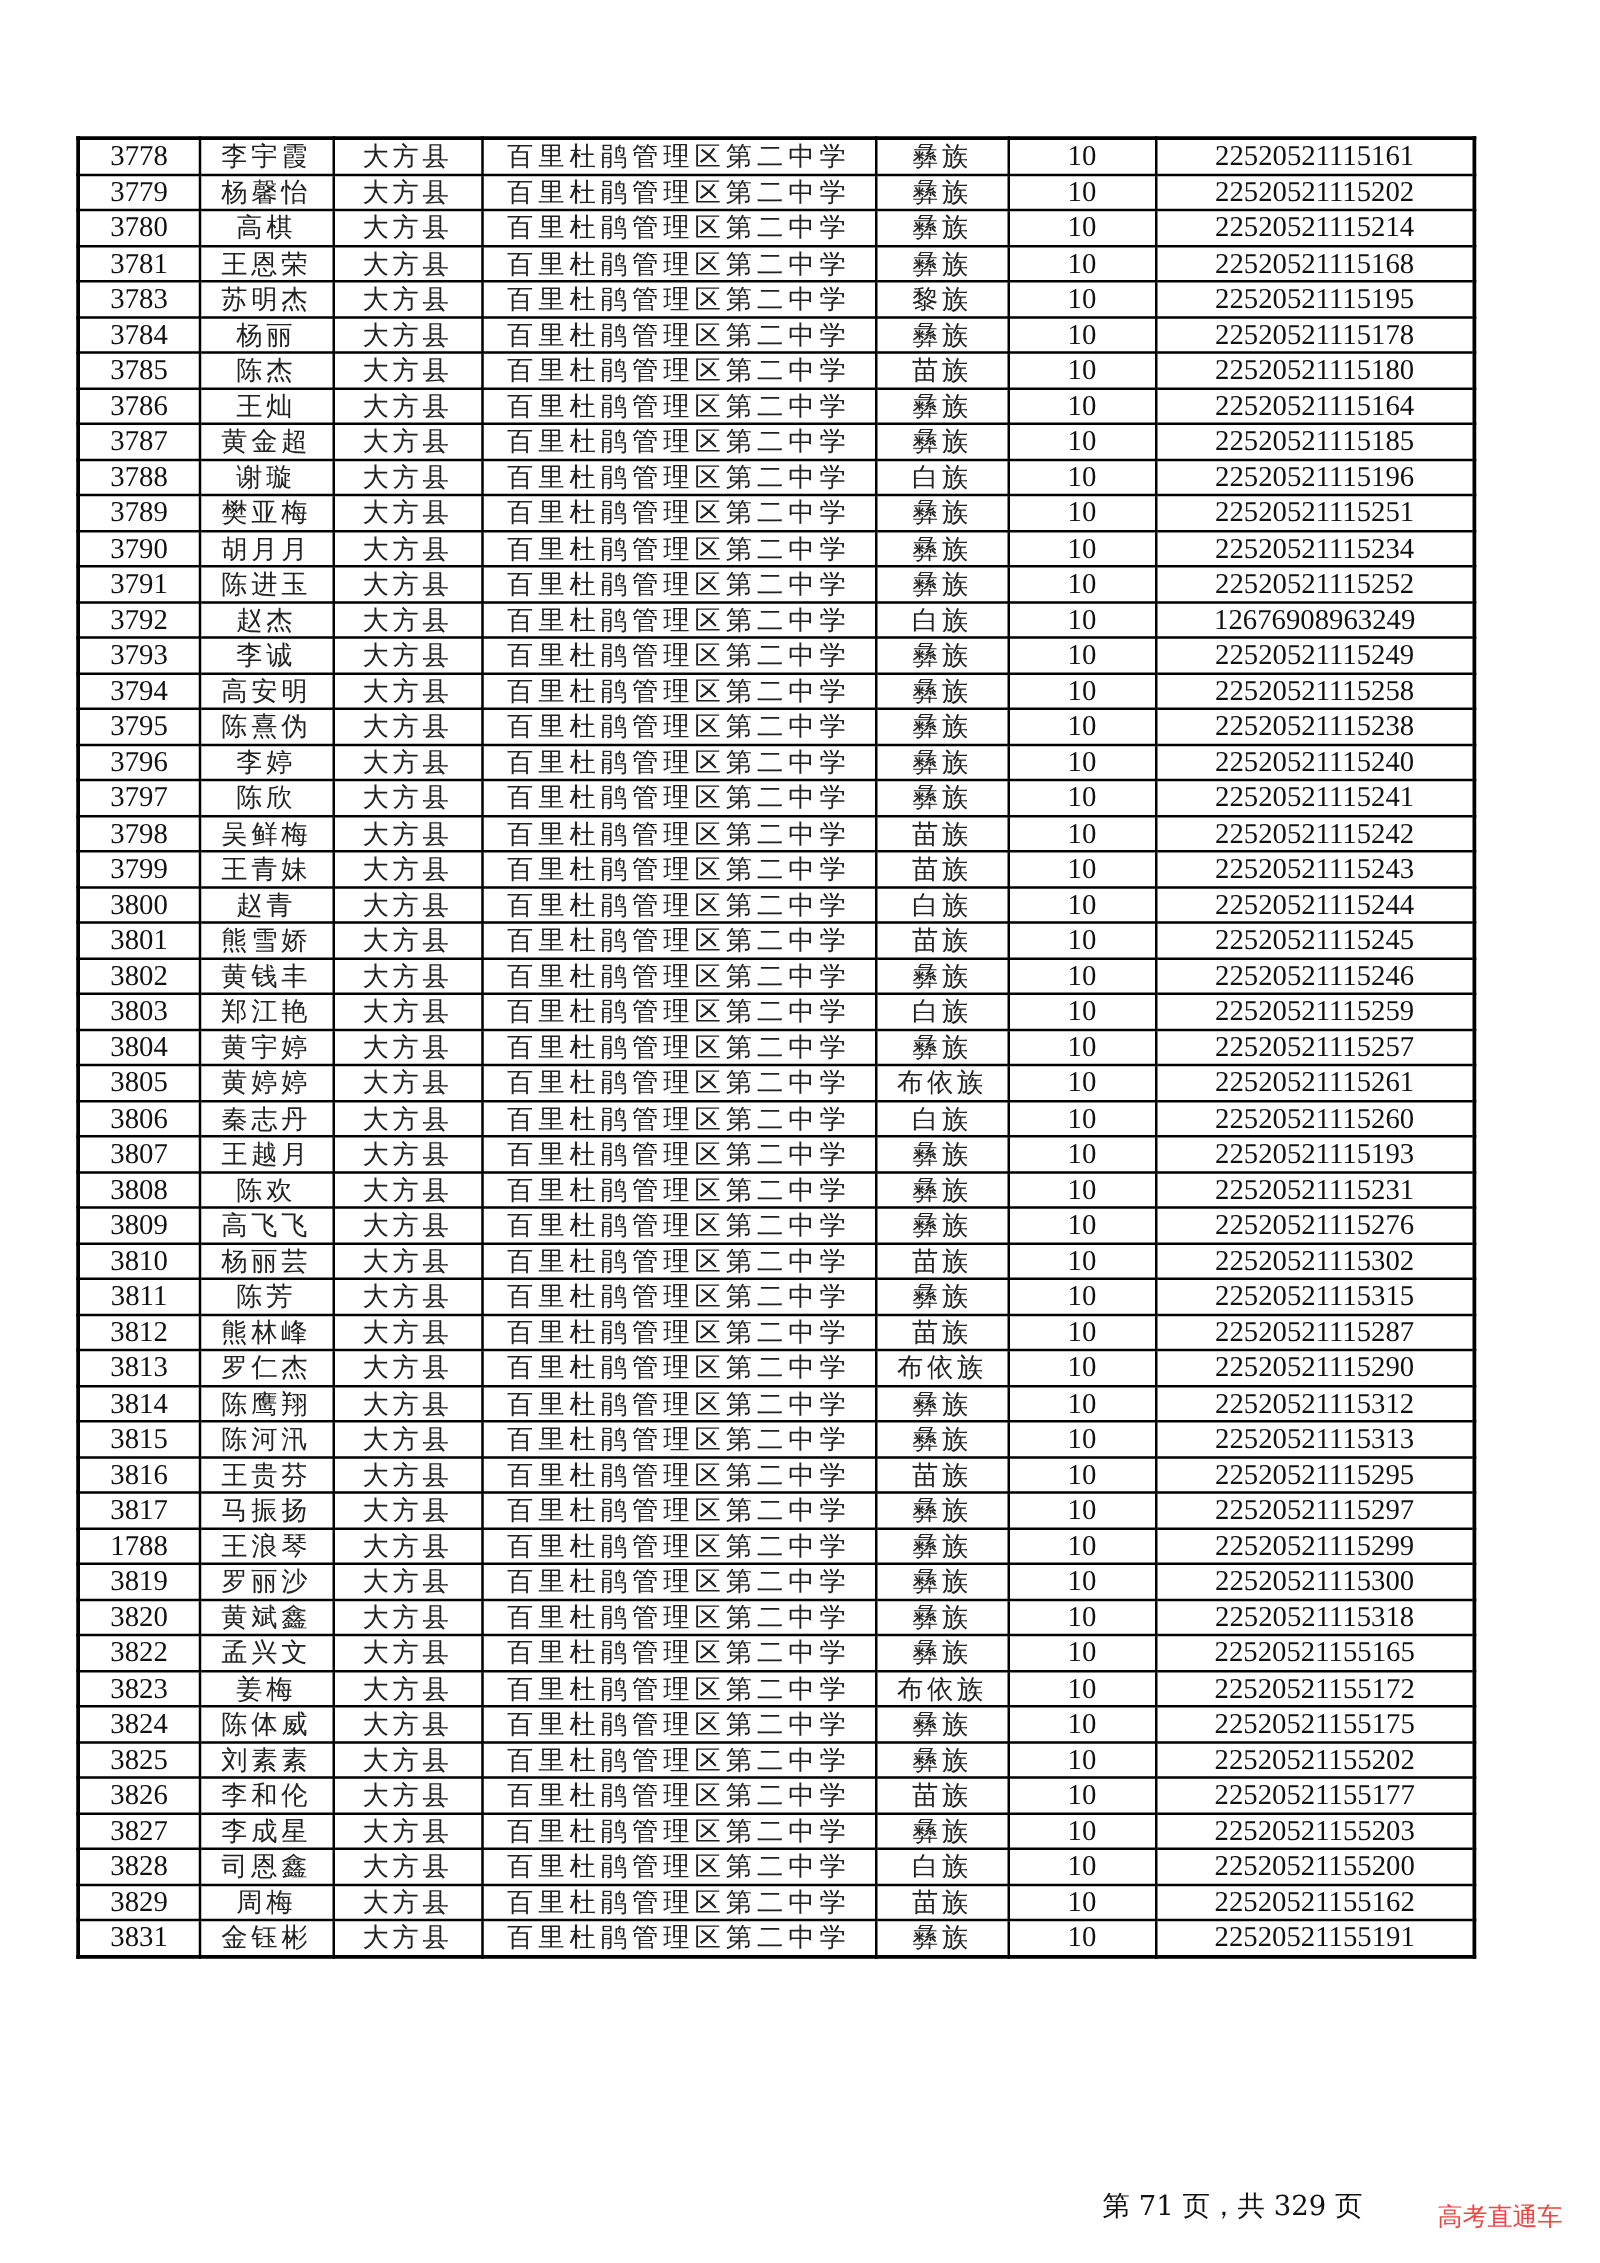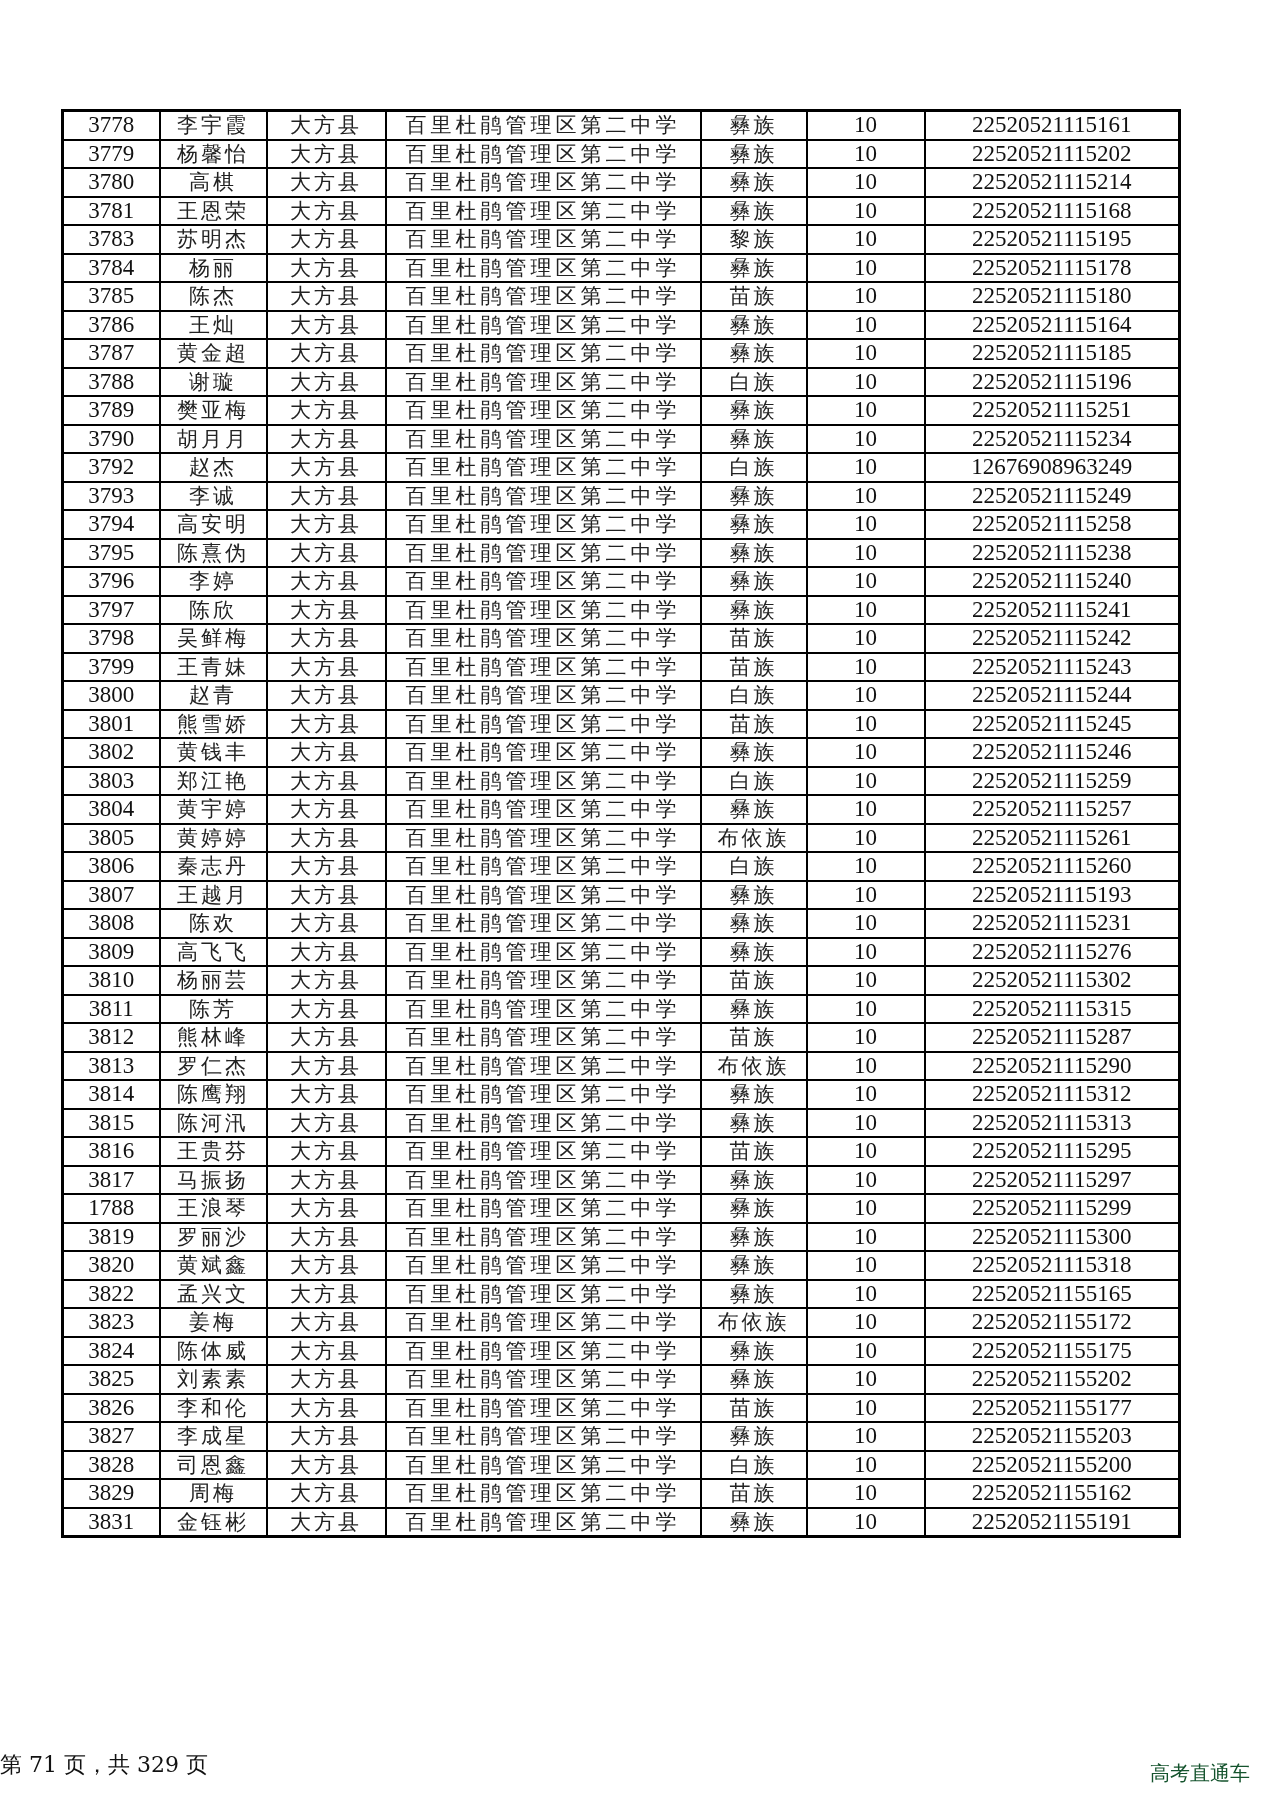--- a/index.html
+++ b/index.html
@@ -8,23 +8,23 @@
     .sheet { position: absolute; left: 61px; top: 73px; border-collapse: collapse;
              border: 3px solid #000; table-layout: fixed; margin-top: 36px; }
     .sheet td { border: 2px solid #000; height: 26.5px; padding: 0; text-align: center;
                 vertical-align: middle; font-size: 21px; line-height: 26px; white-space: nowrap;
                 overflow: hidden; }
     .sheet td.num { font-family: "Liberation Serif", "DejaVu Serif", serif; font-size: 23px; }
     .sheet td.cjk { font-family: "DejaVu Sans", "Liberation Sans", sans-serif; font-weight: 300; letter-spacing: 3px; color: #222; }
     .sheet td.school { letter-spacing: 4px; }
     col.c1 { width: 97px; } col.c2 { width: 107px; } col.c3 { width: 119px; } col.c4 { width: 315px; }
     col.c5 { width: 106px; } col.c6 { width: 118px; } col.c7 { width: 255px; }
-    .footer { position: absolute; top: 1750px; left: 0; width: 1090px; text-align: left;
+    .footer { position: absolute; top: 1750px; left: 0; width: 1090px; text-align: right;
               font-size: 22px; font-family: "DejaVu Serif", "Liberation Serif", serif; }
-    .watermark { position: absolute; top: 1760px; left: 1150px; font-size: 20px; color: #14532d;
+    .watermark { position: absolute; top: 1760px; left: 1150px; font-size: 20px; color: #ef4444;
                  font-family: Liberation Serif, serif; }
   </style>
 </head>
 <body>
 
 <table class="sheet">
   <colgroup>
     <col class="c1">
       <col class="c2">
       <col class="c3">
@@ -136,20 +136,29 @@
       <tr>
         <td class="num">3790</td>
         <td class="cjk">胡月月</td>
         <td class="cjk">大方县</td>
         <td class="cjk school">百里杜鹃管理区第二中学</td>
         <td class="cjk">彝族</td>
         <td class="num">10</td>
         <td class="num">22520521115234</td>
       </tr>
       <tr>
+        <td class="num">3791</td>
+        <td class="cjk">陈进玉</td>
+        <td class="cjk">大方县</td>
+        <td class="cjk school">百里杜鹃管理区第二中学</td>
+        <td class="cjk">彝族</td>
+        <td class="num">10</td>
+        <td class="num">22520521115252</td>
+      </tr>
+      <tr>
         <td class="num">3792</td>
         <td class="cjk">赵杰</td>
         <td class="cjk">大方县</td>
         <td class="cjk school">百里杜鹃管理区第二中学</td>
         <td class="cjk">白族</td>
         <td class="num">10</td>
         <td class="num">12676908963249</td>
       </tr>
       <tr>
         <td class="num">3793</td>

